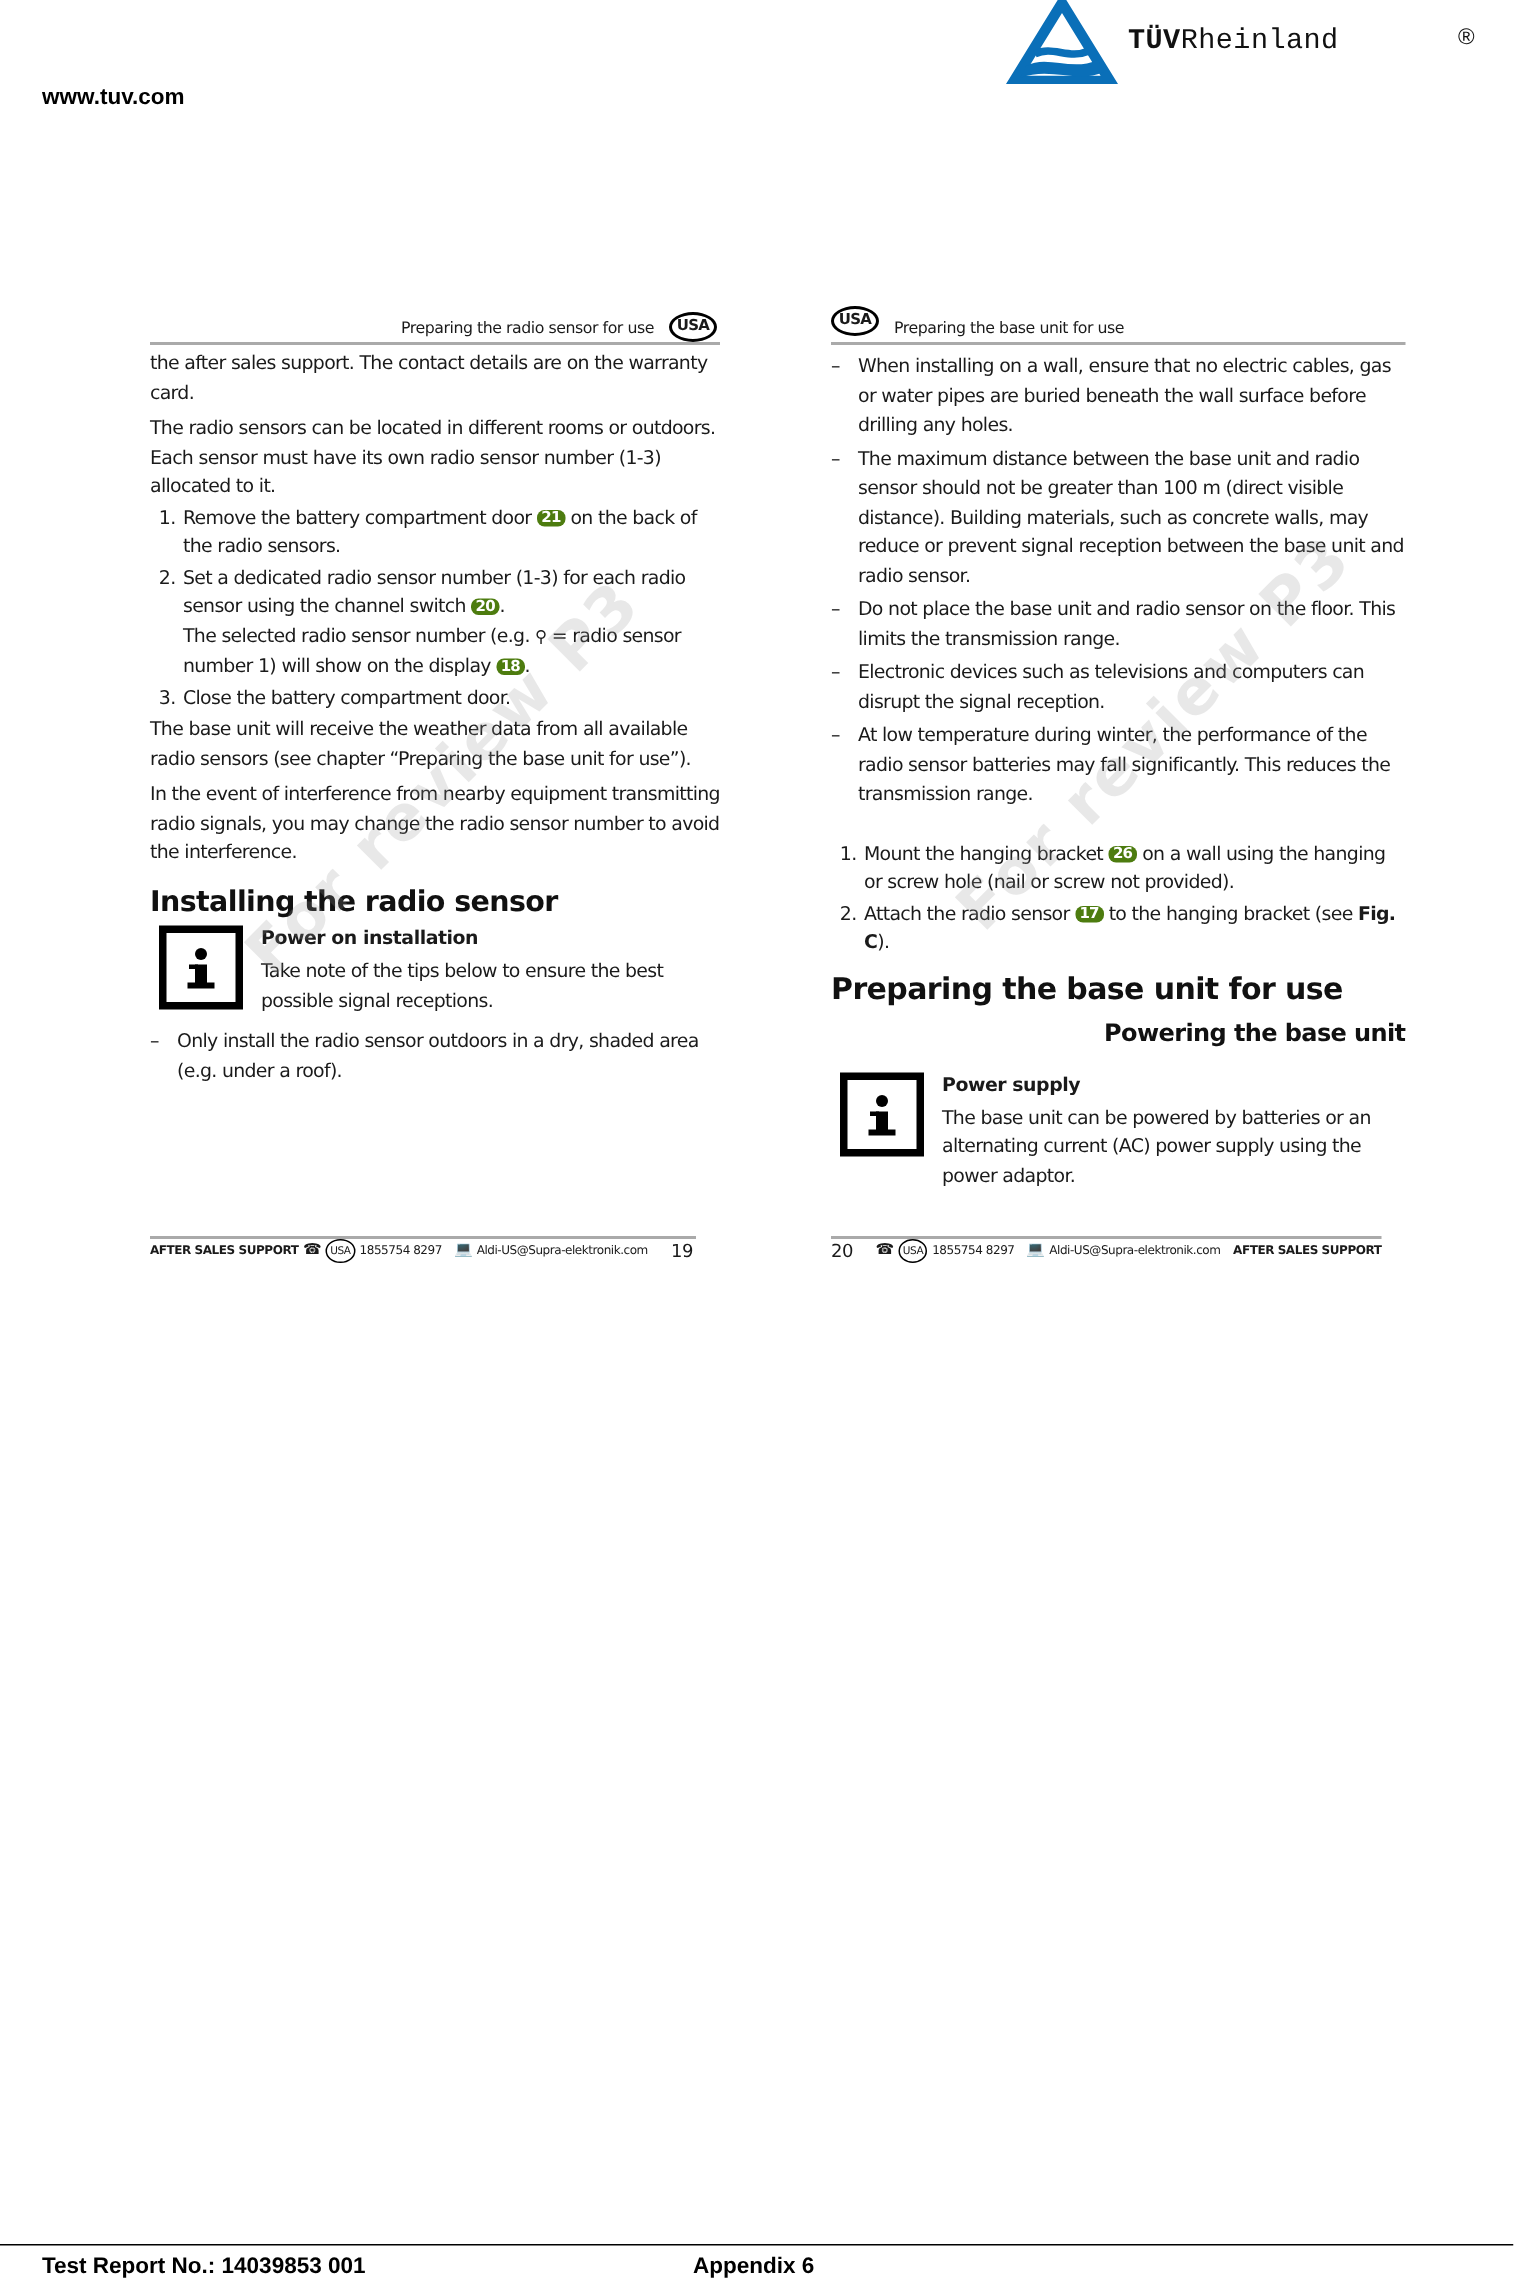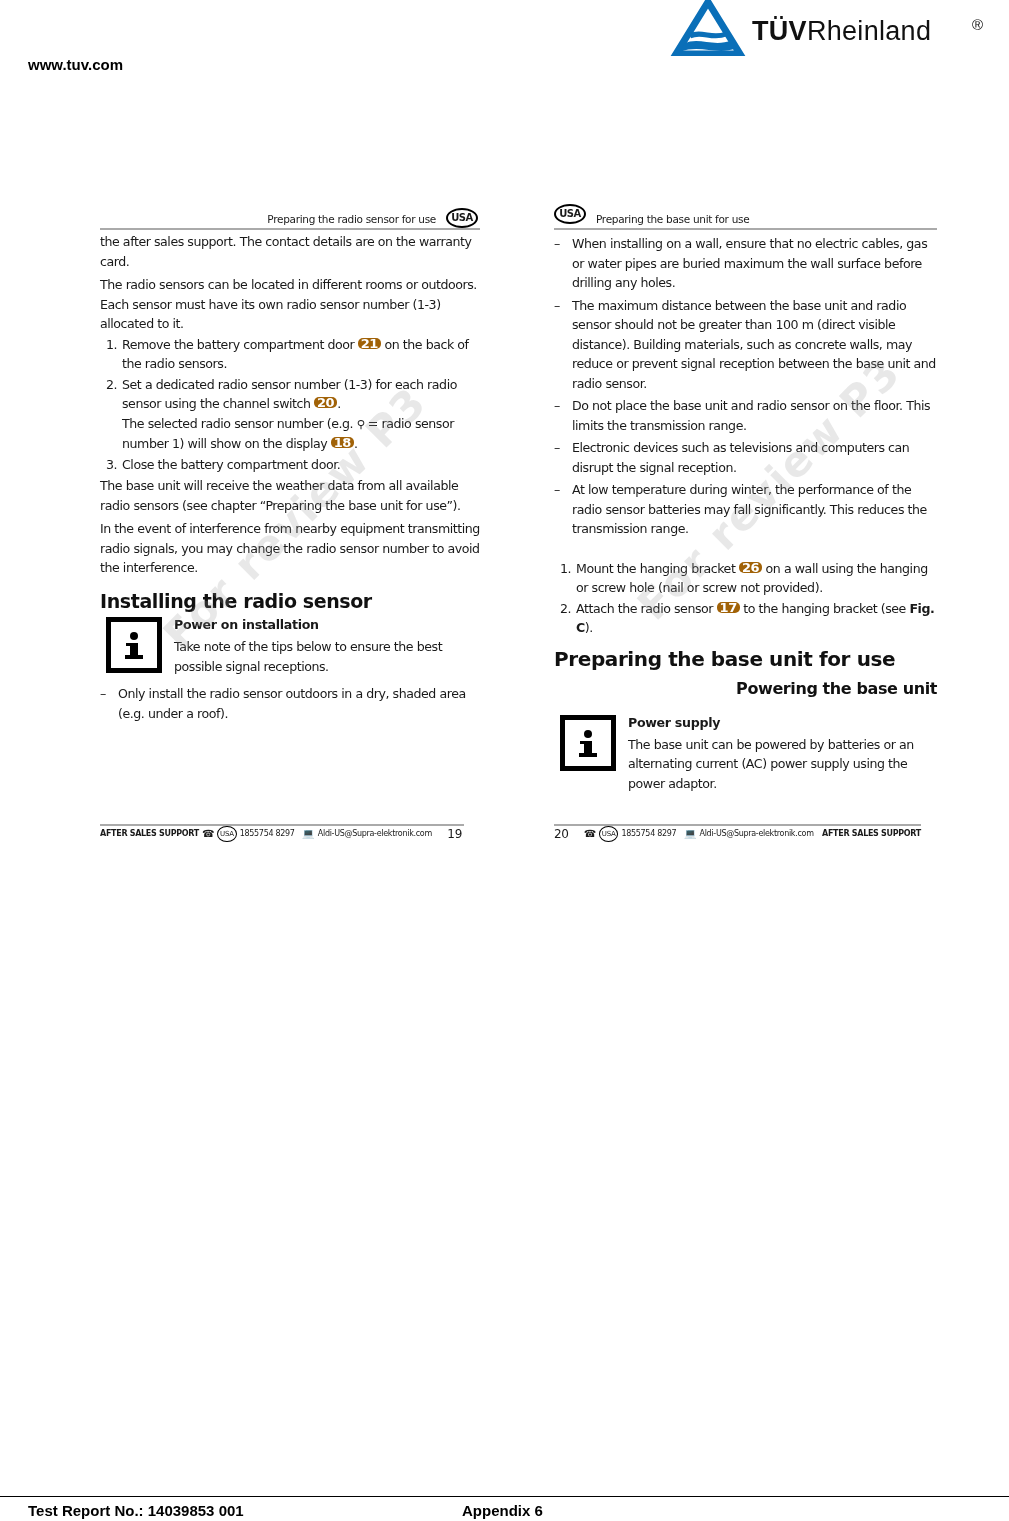--- a/index.html
+++ b/index.html
@@ -3,21 +3,21 @@
   <meta charset="utf-8">
   <style>
     * { box-sizing: border-box; margin: 0; padding: 0; }
     html, body { width: 1009px; height: 1521px; background: #fff; overflow: hidden; }
     body { position: relative; font-family: "Liberation Sans", sans-serif; color: #000; }
 
     
     .report-url { position: absolute; left: 28px; top: 56px; font-size: 15px; font-weight: bold; font-family: "Liberation Sans", sans-serif; }
     .logo { position: absolute; left: 666px; top: 0; width: 330px; height: 56px; }
     .logo svg { position: absolute; left: 4px; top: 0; }
-    .logo-text { position: absolute; left: 86px; top: 16px; font-size: 27px; letter-spacing: 0.3px; color: #111; font-family: Liberation Sans, sans-serif; }
+    .logo-text { position: absolute; left: 86px; top: 16px; font-size: 19px; letter-spacing: 0.3px; color: #111; font-family: Liberation Mono, monospace; }
     .logo-text b { font-weight: bold; }
     .logo-reg { position: absolute; left: 306px; top: 16px; font-size: 15px; color: #111; }
 
     
     .report-footer-line { position: absolute; left: 0; right: 0; top: 1496px; height: 1px; background: #000; }
     .report-footer { position: absolute; top: 1502px; font-size: 15px; font-weight: bold; font-family: "Liberation Sans", sans-serif; }
     .rf-left { left: 28px; }
     .rf-center { left: 462px; }
     .rf-right { right: 20px; margin-top: 33px; }
 
@@ -36,21 +36,21 @@
 
     .body-text { font-size: 12.6px; line-height: 19.5px; letter-spacing: -0.45px; }
     .para { margin-top: 2px; }
     .para + .para { margin-top: 4px; }
     .ol { margin-top: 1px; }
     .ol-item { display: flex; margin-top: 1px; }
     .ol-item .num { width: 22px; flex: none; text-align: right; padding-right: 5px; }
     .dash-item { display: flex; margin-top: 3px; }
     .dash-item .dash { width: 18px; flex: none; }
 
-    .badge { display: inline-block; background: #a16207; color: #fff; border-radius: 5px; font-size: 13px; line-height: 11px; padding: 0 3px; font-weight: bold; vertical-align: 1px; letter-spacing: -0.5px; }
+    .badge { display: inline-block; background: #4d7c0f; color: #fff; border-radius: 5px; font-size: 10px; line-height: 11px; padding: 0 3px; font-weight: bold; vertical-align: 1px; letter-spacing: -0.5px; }
     .sensor-glyph { font-size: 11px; }
 
     .h1 { font-size: 19px; font-weight: bold; letter-spacing: -0.4px; color: #111; }
     .h2 { font-size: 16px; font-weight: bold; letter-spacing: -0.4px; color: #111; text-align: right; }
 
     .note { display: flex; margin-top: 4px; }
     .info-box { flex: none; width: 56px; height: 56px; border: 5px solid #000; position: relative; margin: 2px 12px 0 6px; }
     .info-box .dot { position: absolute; left: 19px; top: 10px; width: 8px; height: 8px; background: #000; border-radius: 50%; }
     .info-box .stem { position: absolute; left: 19px; top: 21px; width: 8px; height: 14px; background: #000; }
     .info-box .foot { position: absolute; left: 14px; top: 33px; width: 18px; height: 4px; background: #000; }
@@ -138,21 +138,21 @@
 </div>
 
 <div class="mpage mpage-right">
   <div class="running-head">
     <span class="usa">USA</span>
     <span class="rh-text">Preparing the base unit for use</span>
   </div>
   <div class="body-text">
     <div class="dash-item" style="margin-top:4px;">
       <span class="dash">–</span>
-        <span>When installing on a wall, ensure that no electric cables, gas or water pipes are buried maximum the wall surface before drilling any holes.</span>
+        <span>When installing on a wall, ensure that no electric cables, gas or water pipes are buried beneath the wall surface before drilling any holes.</span>
     </div>
     <div class="dash-item">
       <span class="dash">–</span>
         <span>The maximum distance between the base unit and radio sensor should not be greater than 100 m (direct visible distance). Building materials, such as concrete walls, may reduce or prevent signal reception between the base unit and radio sensor.</span>
     </div>
     <div class="dash-item">
       <span class="dash">–</span>
         <span>Do not place the base unit and radio sensor on the floor. This limits the transmission range.</span>
     </div>
     <div class="dash-item">

